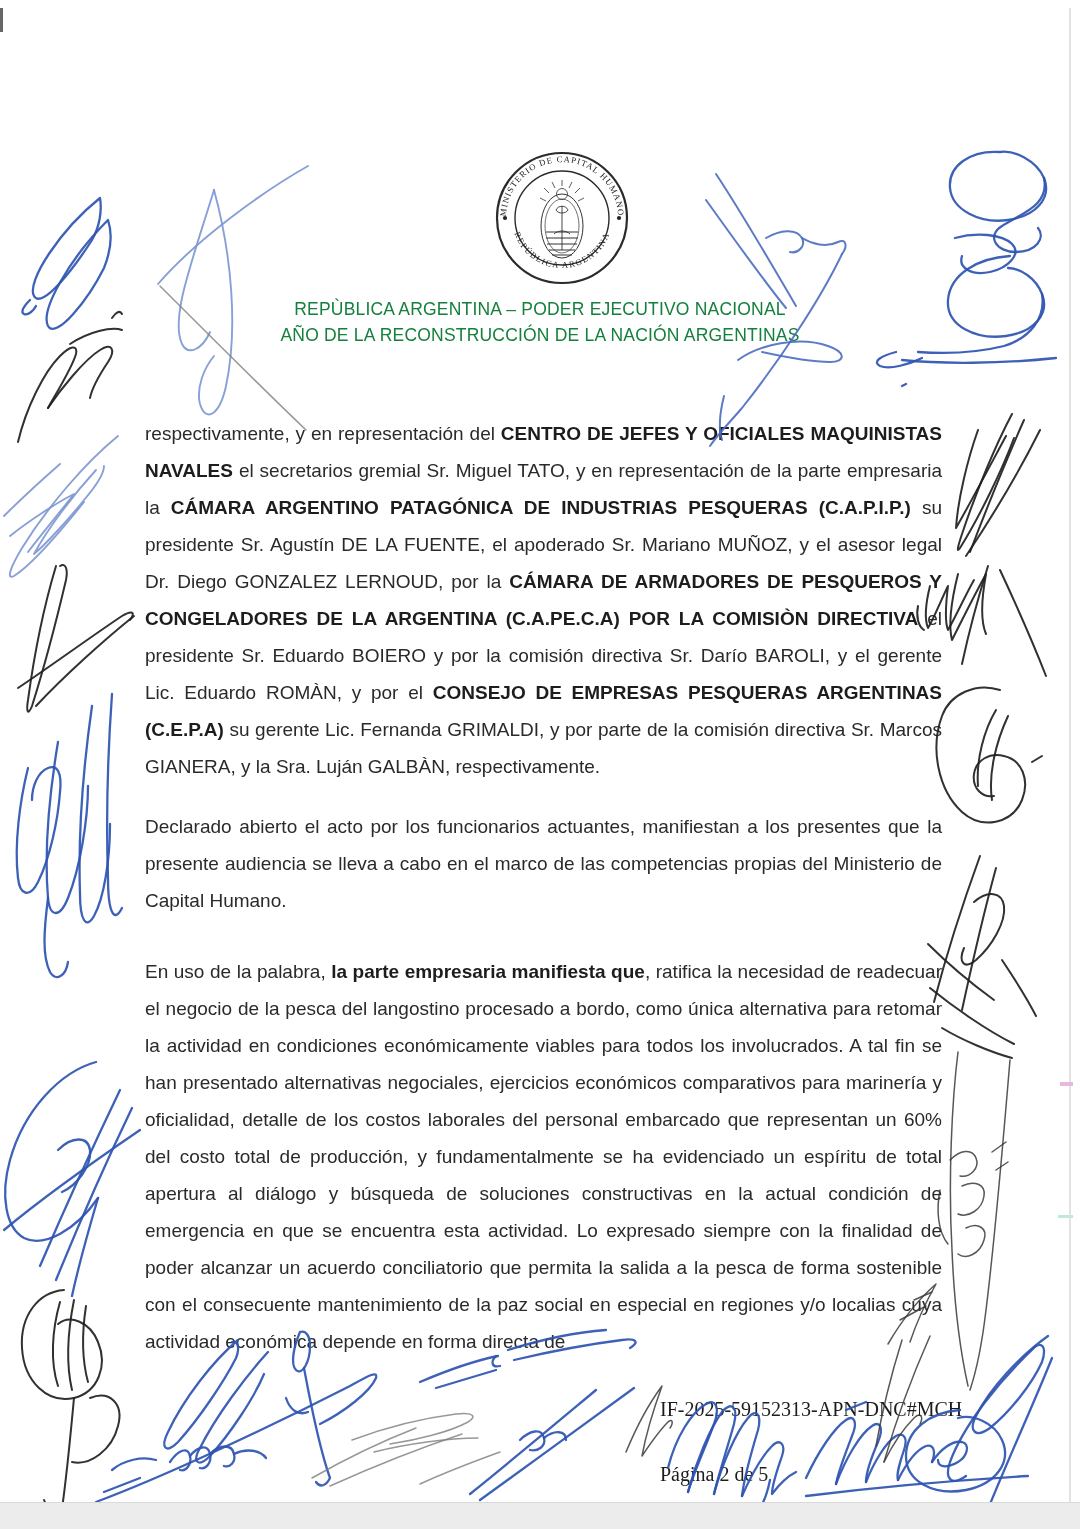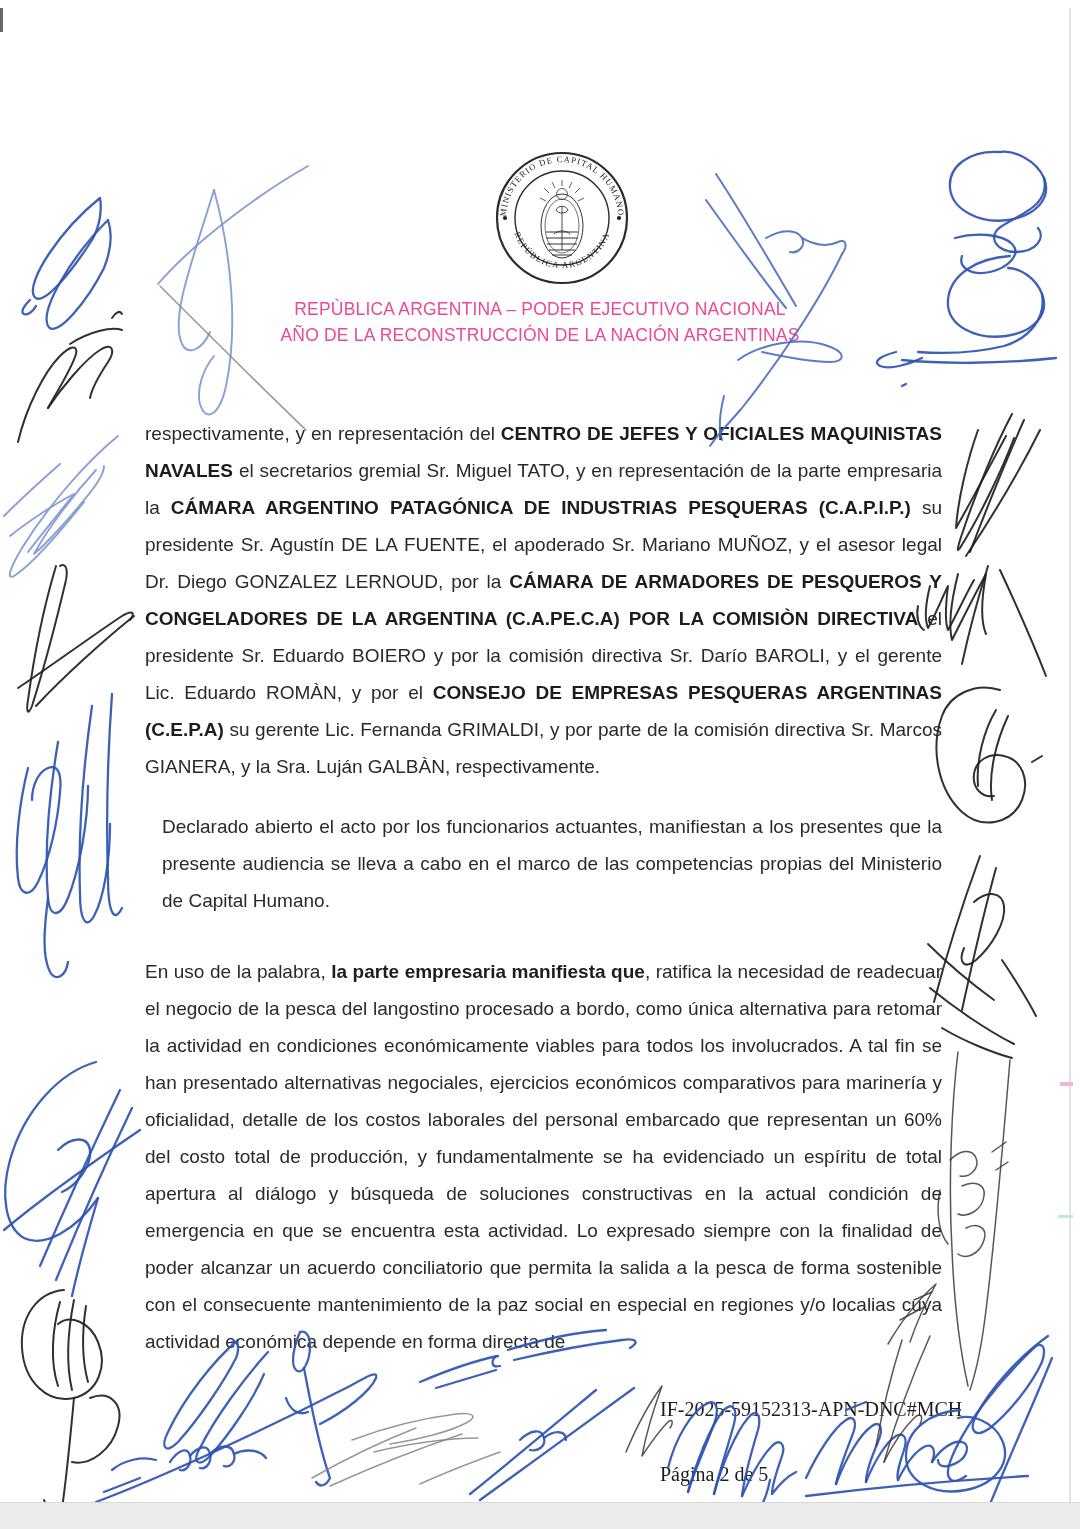--- a/index.html
+++ b/index.html
@@ -2,27 +2,27 @@
 <html><head>
 <meta charset="utf-8">
 <style>
   html,body{margin:0;padding:0;}
   body{background:#ffffff;font-family:"Liberation Sans",sans-serif;}
   .page{position:relative;width:1080px;height:1529px;background:#ffffff;overflow:hidden;}
 
   
   .seal{position:absolute;left:492px;top:148px;width:140px;height:140px;}
   .hdr{position:absolute;left:8px;top:296px;width:1064px;text-align:center;
-       color:#ec4899;font-size:17.5px;line-height:26px;letter-spacing:.2px;}
+       color:#15803d;font-size:17.5px;line-height:26px;letter-spacing:.2px;}
 
   
   .doc-col{position:absolute;left:145px;top:415px;width:797px;color:#2a2a2a;
            font-size:19px;line-height:37px;}
   .doc-col p{margin:0;text-align:justify;}
-  .doc-col p.p2{margin-top:23px;margin-left:17px;}
+  .doc-col p.p2{margin-top:23px;}
   .doc-col p.p3{margin-top:34px;}
   .b{font-weight:700;color:#1d1d1d;}
 
   
   .doc-id{position:absolute;left:660px;top:1398px;font-family:"Liberation Serif",serif;
           font-size:20px;color:#1c1c1c;}
   .page-num{position:absolute;left:660px;top:1463px;font-family:"Liberation Serif",serif;
           font-size:20px;color:#1c1c1c;}
 
   

